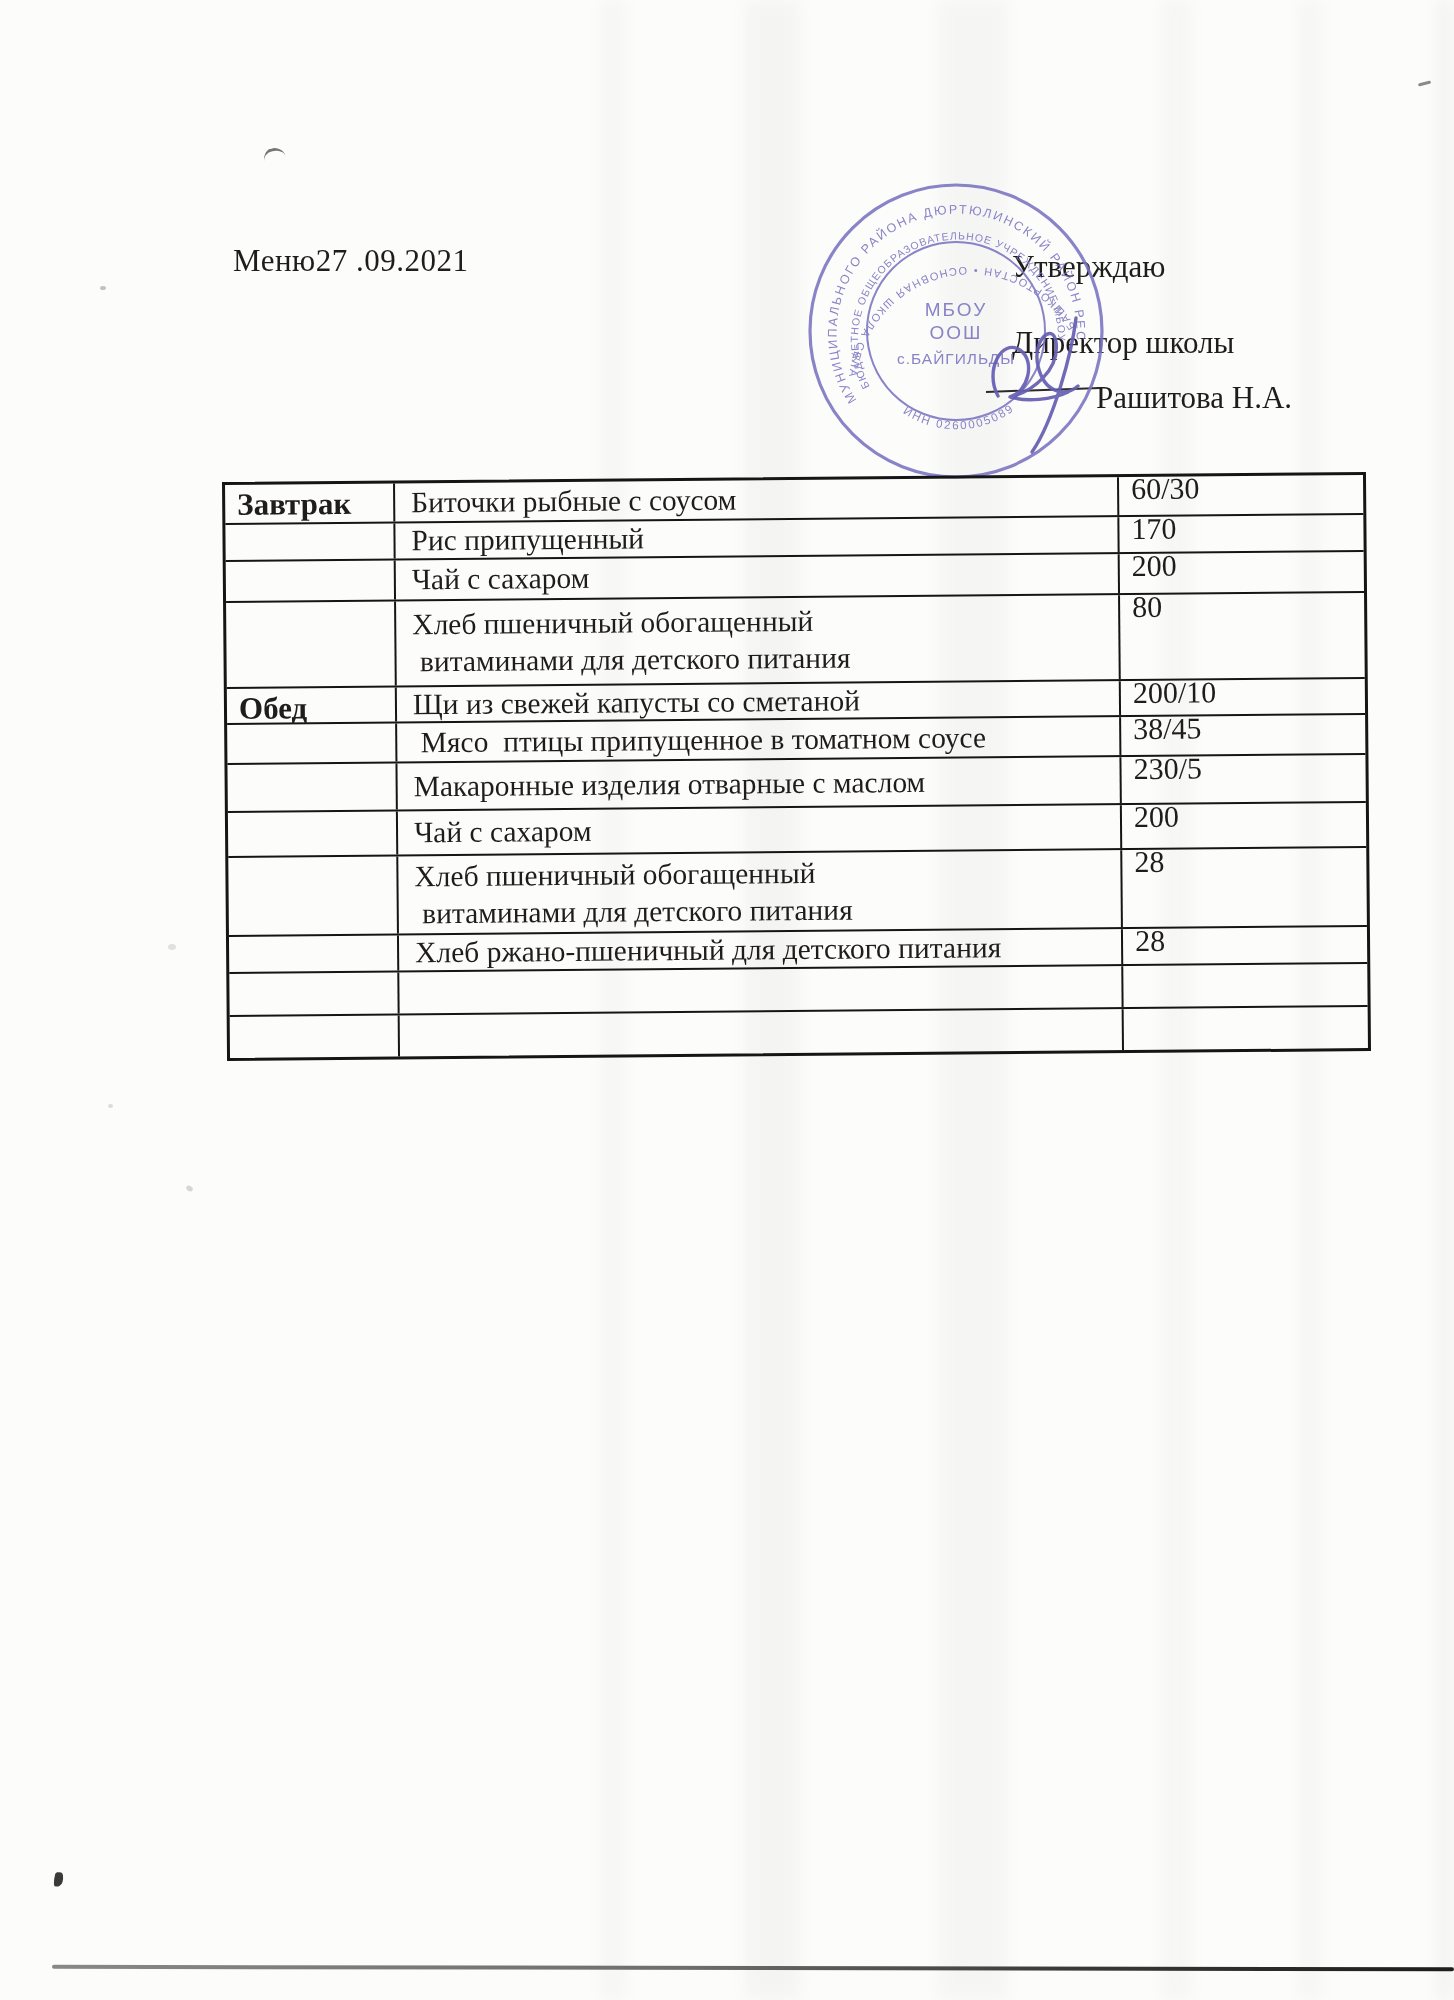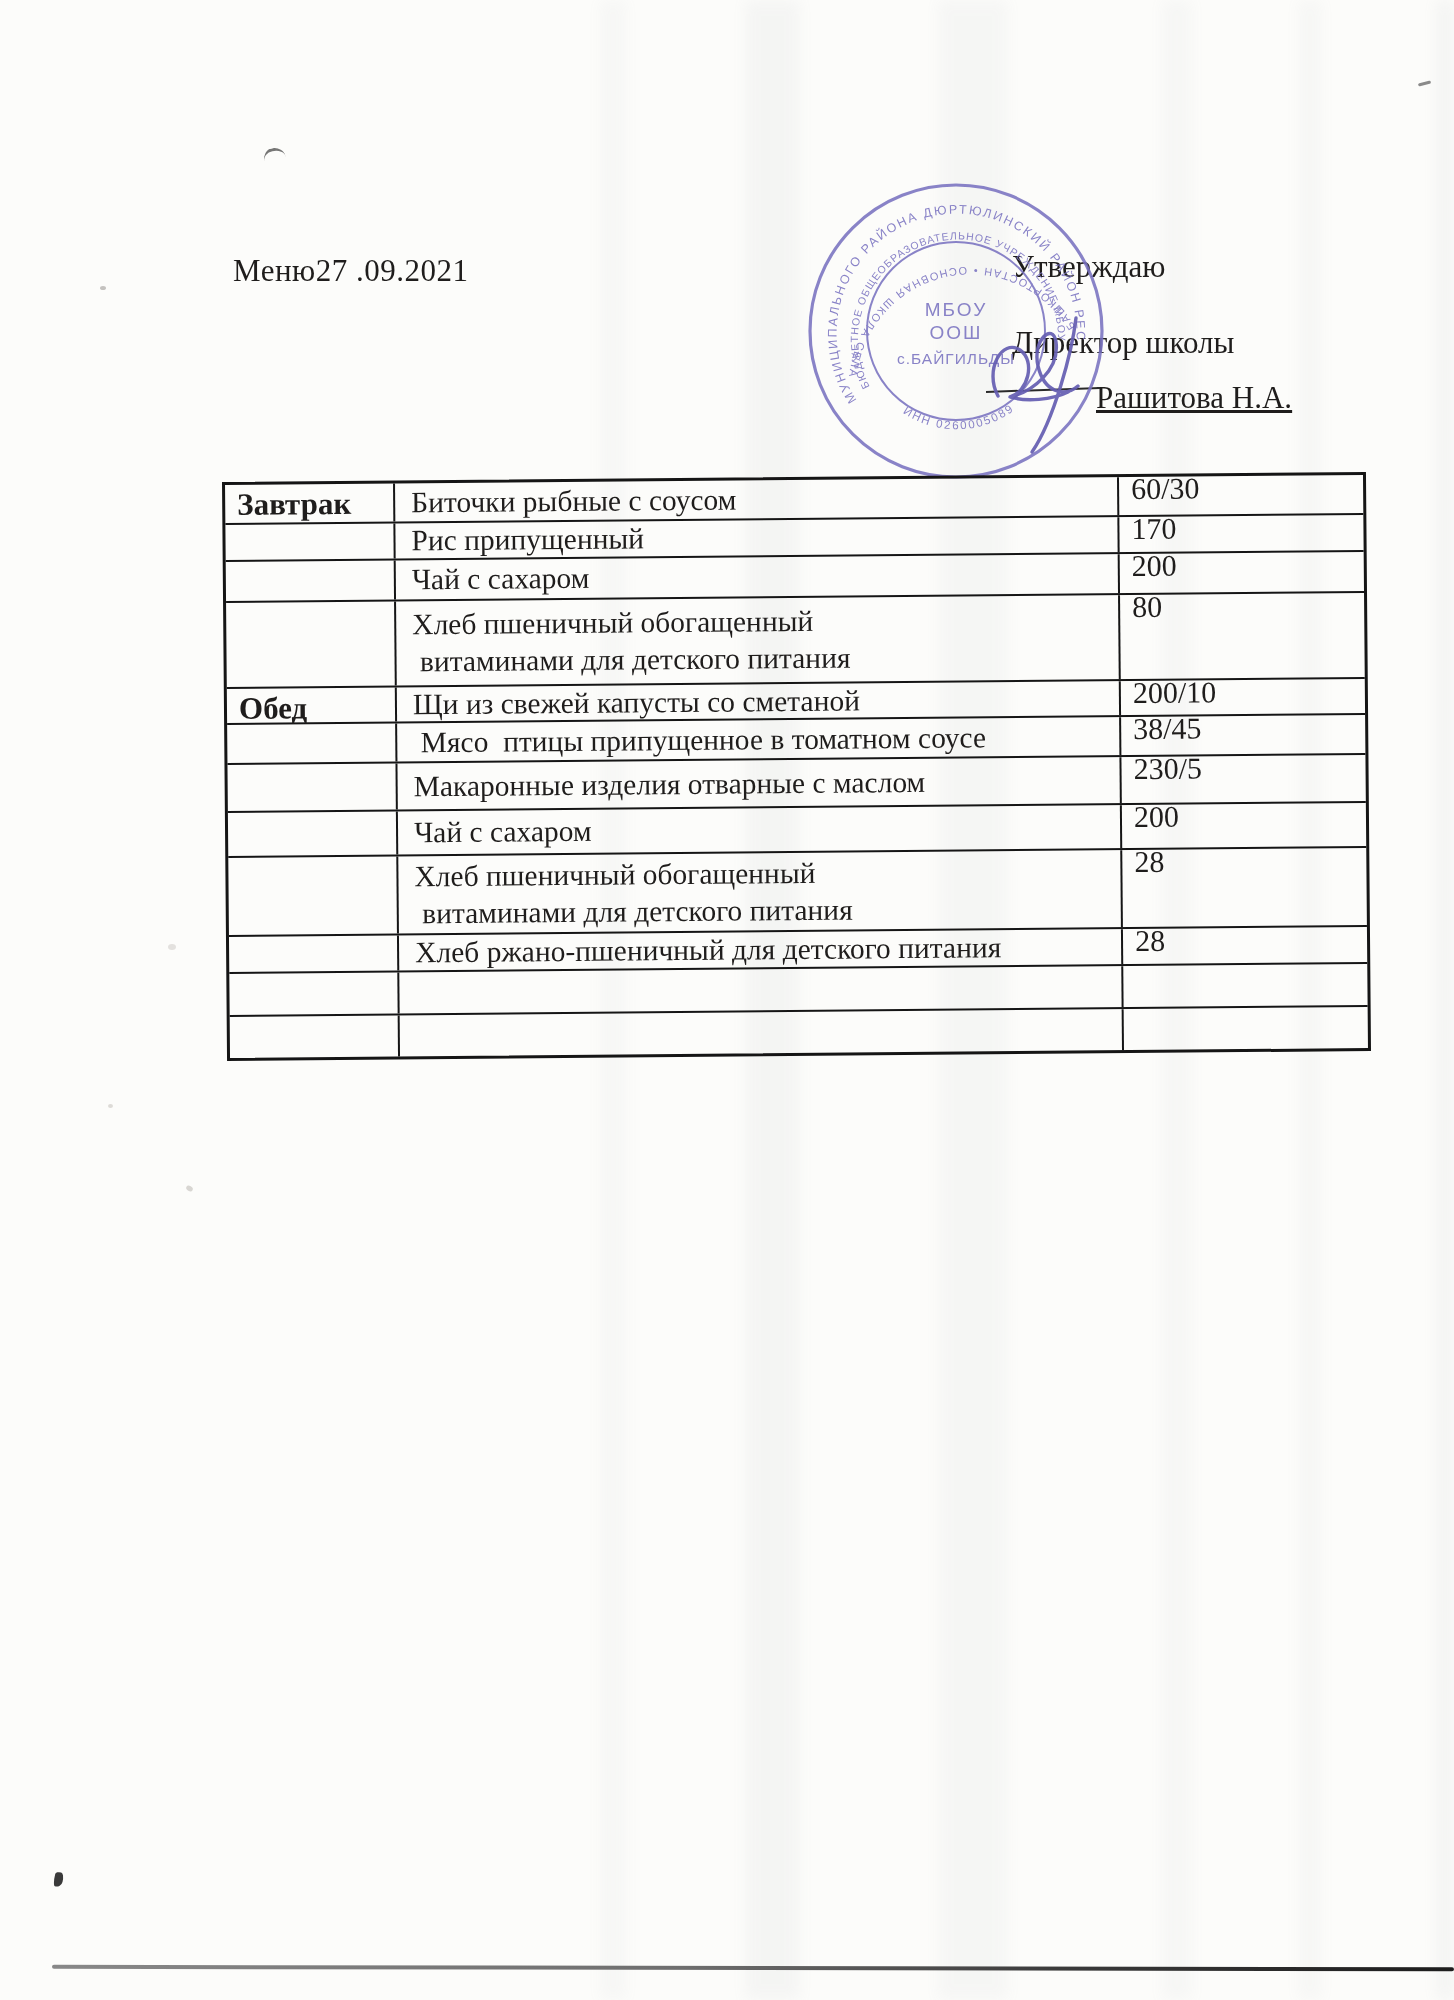--- a/index.html
+++ b/index.html
@@ -24,25 +24,25 @@
   .dash-right{left:1418px;top:82px;width:13px;height:3px;background:#8a8a8a;border-radius:2px;transform:rotate(-14deg);}
   .dot-a{left:100px;top:286px;width:6px;height:4px;background:#c4c2bf;border-radius:50%;}
   .dot-b{left:168px;top:944px;width:8px;height:6px;background:#e3e1de;border-radius:50%;}
   .dot-c{left:186px;top:1186px;width:7px;height:5px;background:#d8d6d2;border-radius:50%;transform:rotate(30deg);}
   .dot-d{left:108px;top:1104px;width:5px;height:4px;background:#dddbd7;border-radius:50%;}
   .mark-bl{left:54px;top:1872px;width:9px;height:15px;background:#3a3a3a;border-radius:60% 40% 70% 30%/20% 60% 40% 80%;transform:rotate(14deg);}
   .bottom-edge{left:52px;top:1966px;width:1402px;height:4px;
     background:linear-gradient(to right,#888 0%,#6e6e6e 45%,#3a3a3a 72%,#1d1d1d 100%);
     transform:rotate(0.10deg);border-radius:2px;}
   
-  .date-line{position:absolute;left:233px;top:253px;font-size:31px;letter-spacing:.5px;}
+  .date-line{position:absolute;left:233px;top:243px;font-size:31px;letter-spacing:.5px;}
   .approval{position:absolute;left:1012px;top:235px;width:330px;font-size:31px;line-height:1.0;}
   .approval .a1{display:block;margin-top:16px;}
   .approval .a2{display:block;margin-top:45px;}
-  .approval .a3{display:block;margin-top:24px;margin-left:84px;text-decoration:underline;}
+  .approval .a3{display:block;margin-top:24px;margin-left:84px;}
   .sig-underline{position:absolute;left:986px;top:389px;width:114px;height:2px;background:#2a2a2a;transform:rotate(-2deg);}
   
   .stamp{position:absolute;left:803px;top:178px;width:306px;height:306px;opacity:.88;}
   .signature{position:absolute;left:980px;top:300px;width:150px;height:160px;}
   
   .table-wrap{
     position:absolute;left:222px;top:482px;width:1138px;
     border:3px solid #151515;
     transform:rotate(-0.5deg);transform-origin:0 0;
     background:transparent;

